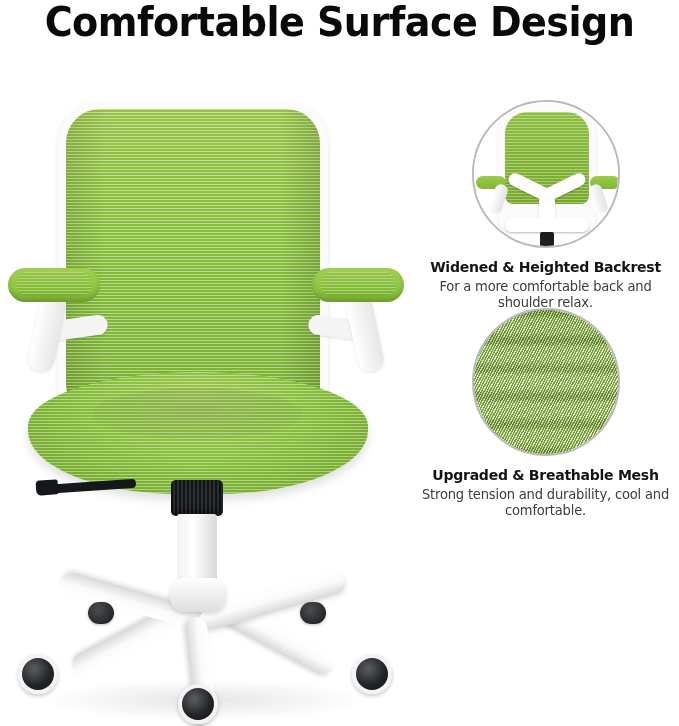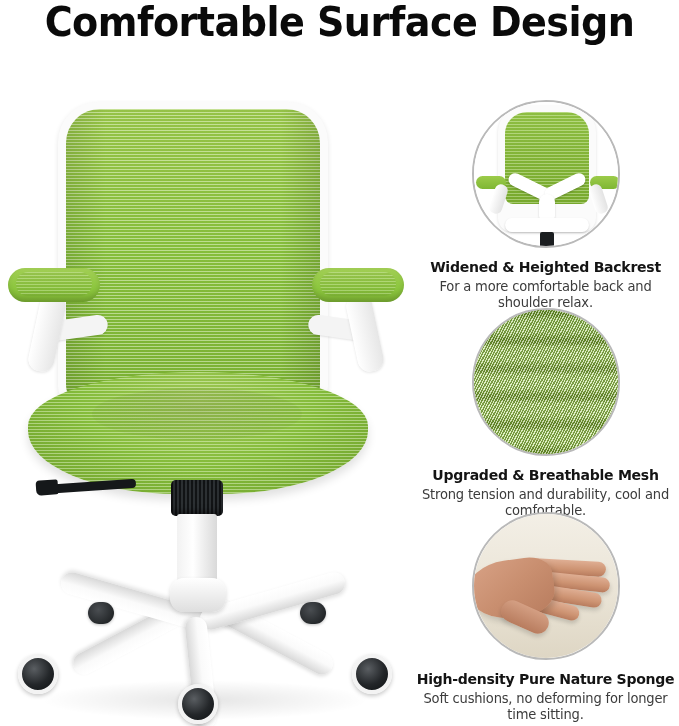--- a/index.html
+++ b/index.html
@@ -536,29 +536,14 @@
           <span class="ys"></span>
           <span class="yb"></span>
         </div>
         <div class="tb-stem"></div>
       </div>
     </div>
     <div class="feature-title">Widened &amp; Heighted Backrest</div>
     <div class="feature-desc">For a more comfortable back and shoulder relax.</div>
   </div>
 
-  <div class="feature" id="feature-2">
-    <div class="feature-thumb">
-      <div class="thumb-foam">
-        <div class="foam-dimple"></div>
-        <div class="finger f1"></div>
-        <div class="finger f2"></div>
-        <div class="finger f3"></div>
-        <div class="finger f4"></div>
-        <div class="hand-palm"></div>
-        <div class="thumb-finger"></div>
-      </div>
-    </div>
-    <div class="feature-title">High-density Pure Nature Sponge</div>
-    <div class="feature-desc">Soft cushions, no deforming for longer time sitting.</div>
-  </div>
 
 </div>
 
 </body></html>

